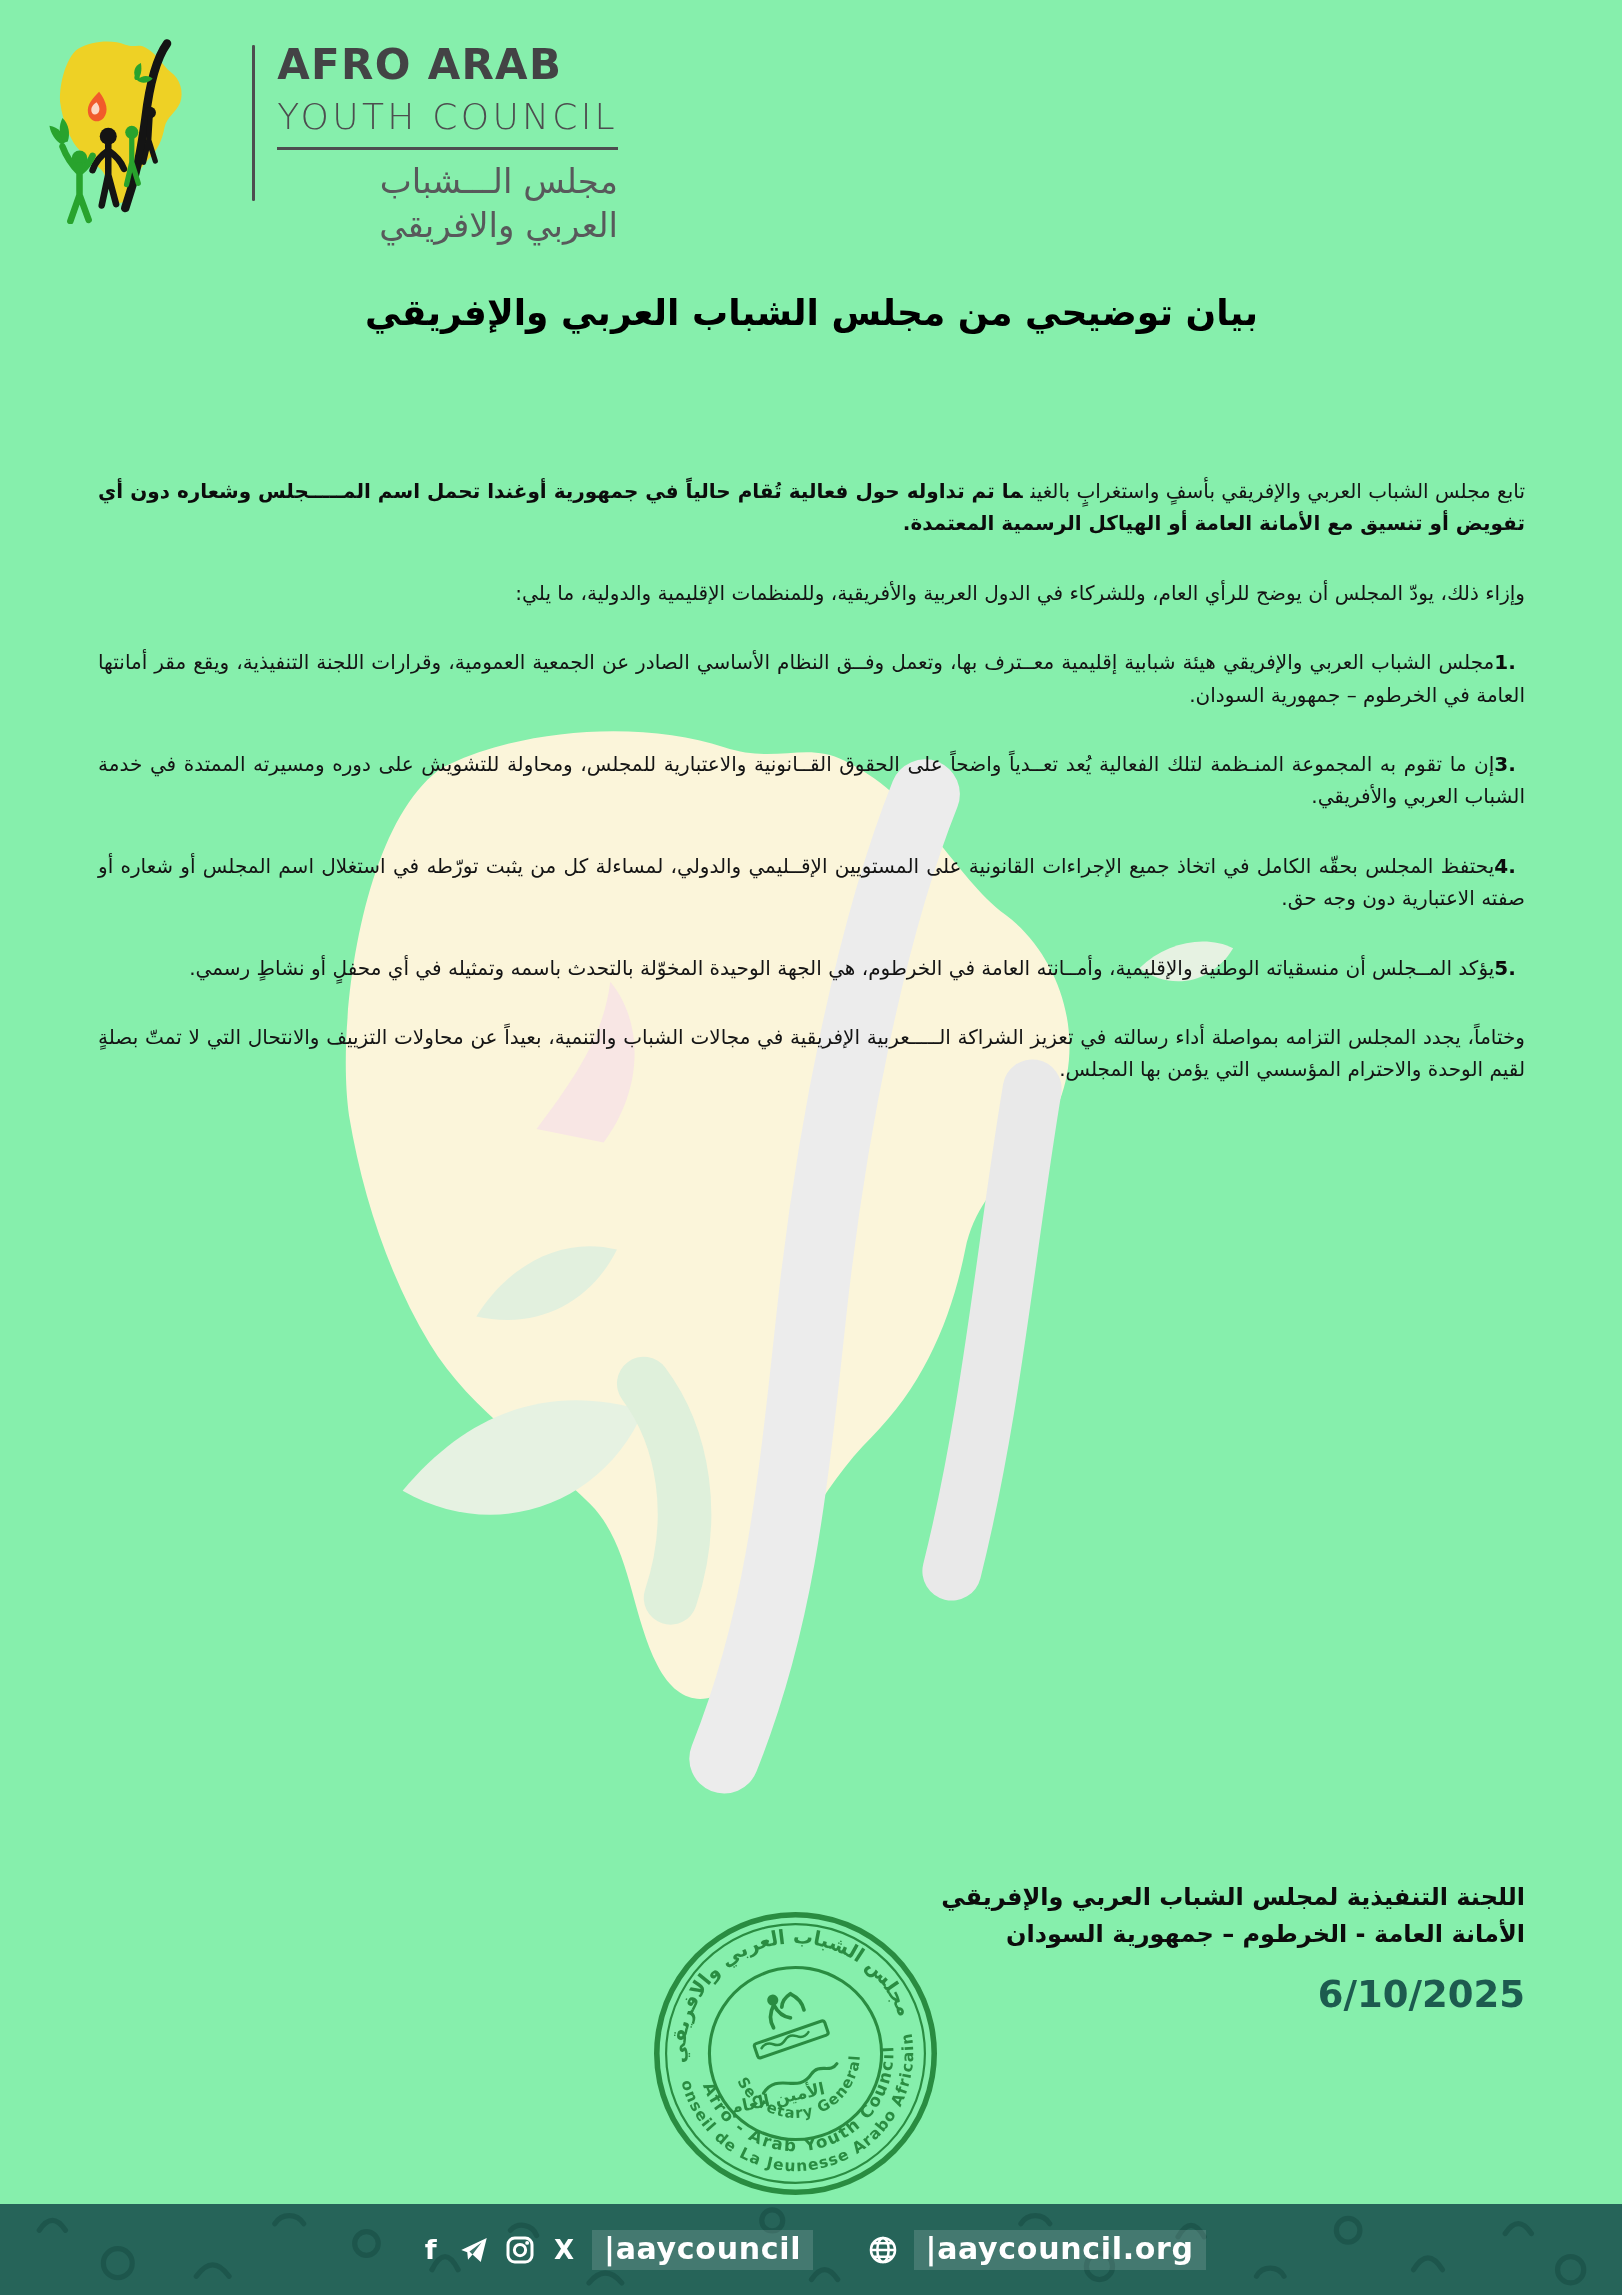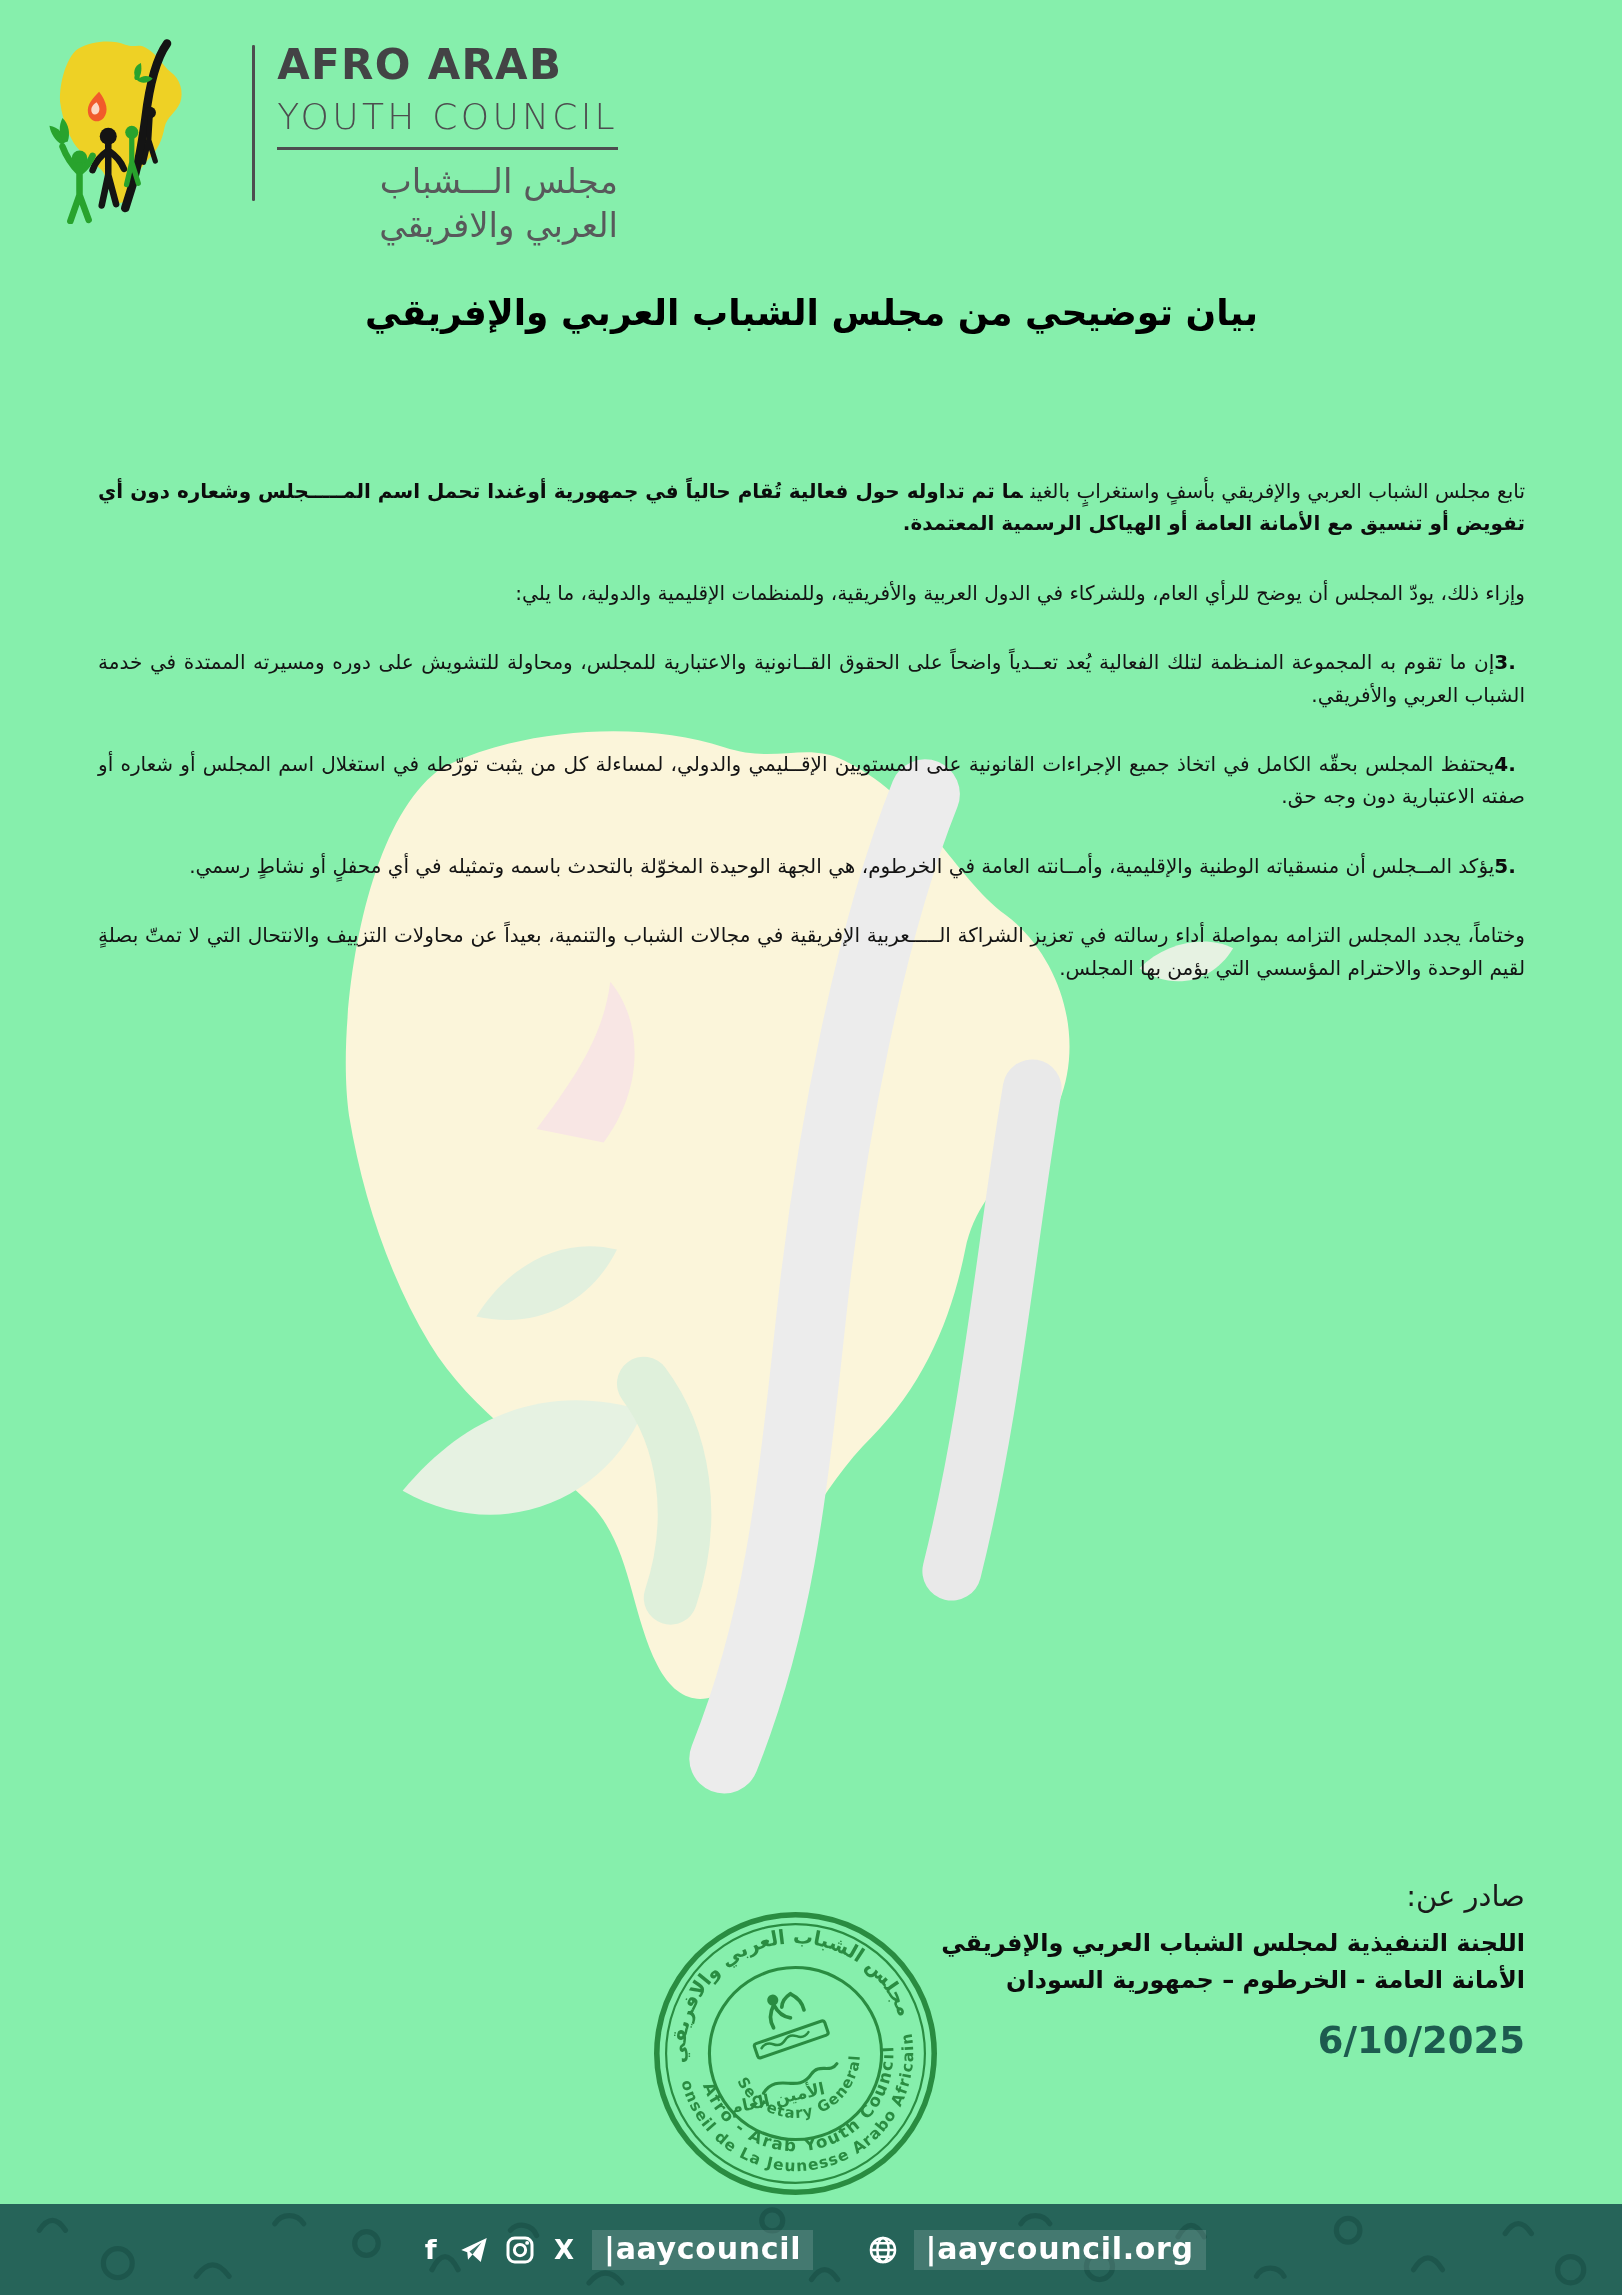--- a/index.html
+++ b/index.html
@@ -100,34 +100,36 @@
 
   <div class="doc-title">بيان توضيحي من مجلس الشباب العربي والإفريقي</div>
 
   <div class="content">
     <p>
       <span class="seg-normal">تابع مجلس الشباب العربي والإفريقي بأسفٍ واستغرابٍ بالغين</span><b>ما تم تداوله حول فعالية تُقام حالياً في جمهورية أوغندا تحمل اسم المـــــجلس وشعاره دون أي تفويض أو تنسيق مع الأمانة العامة أو الهياكل الرسمية المعتمدة.</b>
     </p>
     <p>وإزاء ذلك، يودّ المجلس أن يوضح للرأي العام، وللشركاء في الدول العربية والأفريقية، وللمنظمات الإقليمية والدولية، ما يلي:</p>
 
     <p class="item">
+      <b>1.</b><span>مجلس الشباب العربي والإفريقي هيئة شبابية إقليمية معــترف بها، وتعمل وفــق النظام الأساسي الصادر عن الجمعية العمومية، وقرارات اللجنة التنفيذية، ويقع مقر أمانتها العامة في الخرطوم – جمهورية السودان.</span>
+    </p>
+    <p class="item">
       <b>3.</b><span>إن ما تقوم به المجموعة المنـظمة لتلك الفعالية يُعد تعــدياً واضحاً على الحقوق القــانونية والاعتبارية للمجلس، ومحاولة للتشويش على دوره ومسيرته الممتدة في خدمة الشباب العربي والأفريقي.</span>
     </p>
     <p class="item">
       <b>4.</b><span>يحتفظ المجلس بحقّه الكامل في اتخاذ جميع الإجراءات القانونية على المستويين الإقــليمي والدولي، لمساءلة كل من يثبت تورّطه في استغلال اسم المجلس أو شعاره أو صفته الاعتبارية دون وجه حق.</span>
     </p>
     <p class="item">
       <b>5.</b><span>يؤكد المــجلس أن منسقياته الوطنية والإقليمية، وأمــانته العامة في الخرطوم، هي الجهة الوحيدة المخوّلة بالتحدث باسمه وتمثيله في أي محفلٍ أو نشاطٍ رسمي.</span>
     </p>
 
     <p>وختاماً، يجدد المجلس التزامه بمواصلة أداء رسالته في تعزيز الشراكة الـــــعربية الإفريقية في مجالات الشباب والتنمية، بعيداً عن محاولات التزييف والانتحال التي لا تمتّ بصلةٍ لقيم الوحدة والاحترام المؤسسي التي يؤمن بها المجلس.</p>
   </div>
 
   <div class="issued">
-    <div class="issued-label">صادر عن:</div>
     <div class="issued-line">اللجنة التنفيذية لمجلس الشباب العربي والإفريقي</div>
     <div class="issued-line">الأمانة العامة - الخرطوم – جمهورية السودان</div>
     <div class="issued-date">6/10/2025</div>
   </div>
 
   <svg class="stamp" viewBox="-235 -235 470 470" aria-hidden="true">
     <g transform="rotate(-12)" stroke="#3e8c52" fill="none">
       <circle r="224" stroke-width="9"></circle>
       <circle r="209" stroke-width="3.5"></circle>
       <circle r="139" stroke-width="5"></circle>

